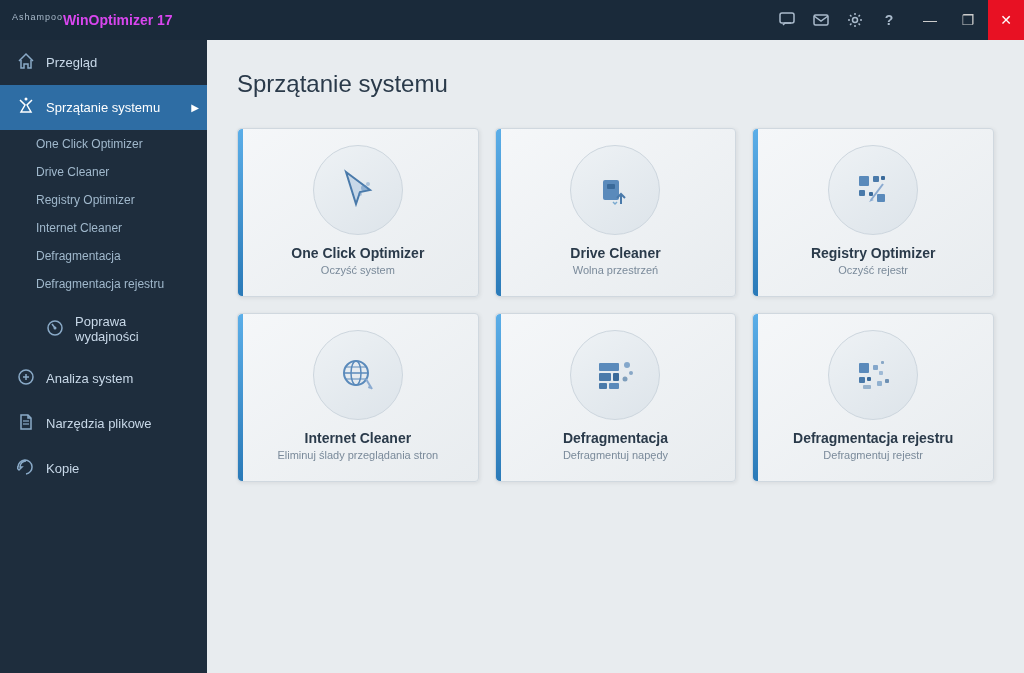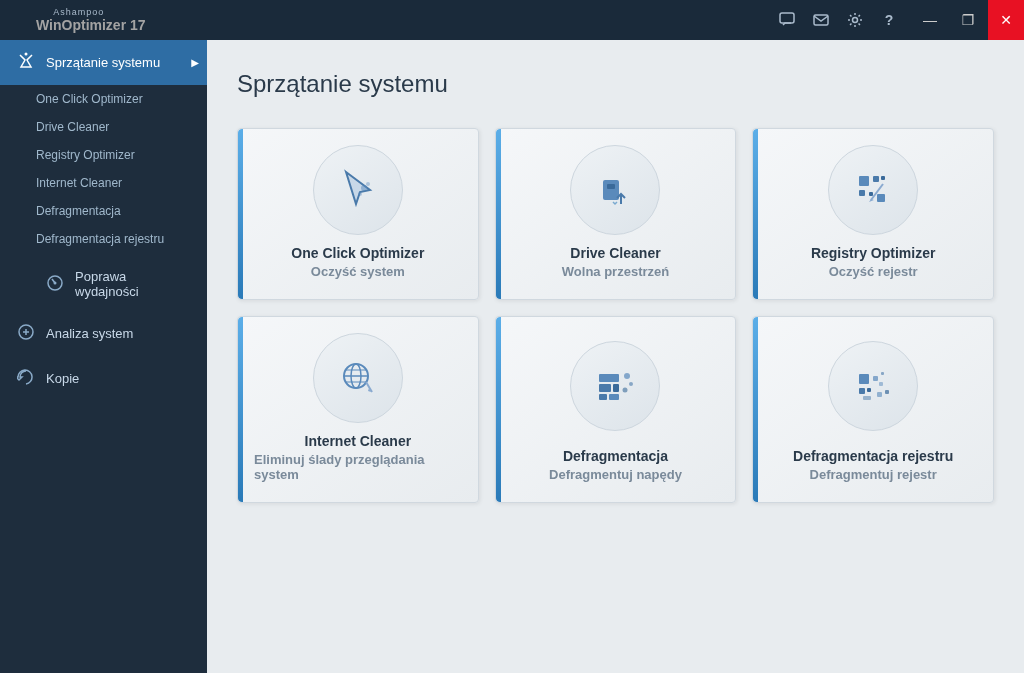--- a/index.html
+++ b/index.html
@@ -10,34 +10,32 @@
       background: #1a2a3a;
       height: 40px;
       display: flex;
       align-items: center;
       justify-content: space-between;
       padding: 0 0 0 12px;
       flex-shrink: 0;
     }
     .titlebar-brand {
       display: flex;
-      flex-direction: column;
       color: white;
       text-align: center;
     }
     .titlebar-brand .ashampoo {
       font-size: 9px;
       color: #aabbcc;
       letter-spacing: 1px;
     }
     .titlebar-brand .winopt {
       font-size: 14px;
       font-weight: bold;
-      color: #a3a3a3;
-      margin-left: 24px;
+      color: #d946ef;
     }
     .titlebar-controls {
       display: flex;
       align-items: center;
       gap: 2px;
       height: 100%;
     }
     .titlebar-controls .ctrl-btn {
       width: 36px;
       height: 40px;
@@ -182,25 +180,24 @@
       border: 1px solid #cdd6de;
     }
     .card-title {
       font-size: 14px;
       font-weight: 600;
       color: #2a3a4a;
       text-align: center;
       margin-top: 10px;
     }
     .card-subtitle {
-      font-size: 13px;
+      font-size: 11px;
       color: #7a8a9a;
-      text-align: left;
+      text-align: right;
       margin-top: 3px;
-      font-weight: bold;
     }
 
     
     .icon-svg {
       width: 48px;
       height: 48px;
     }
   </style>
 </head>
 <body>
@@ -239,20 +236,29 @@
       <div class="ctrl-btn">❐</div>
       <div class="ctrl-btn close-btn">✕</div>
     </div>
   </div>
 </div>
 
 <div class="main-layout">
 
   <div class="sidebar">
 
+    <div class="nav-item">
+      <span class="nav-icon">
+        <svg width="18" height="18" viewBox="0 0 18 18" fill="none">
+            <path d="M2 9L9 2l7 7" stroke="#8aaac8" stroke-width="1.5" fill="none"></path>
+            <path d="M4 8v8h3v-4h4v4h3V8" stroke="#8aaac8" stroke-width="1.5" fill="none"></path>
+          </svg>
+      </span>
+      <span>Przegląd</span>
+    </div>
 
 
 
     <div class="nav-item active">
       <span class="nav-icon">
         <svg width="18" height="18" viewBox="0 0 18 18" fill="none">
             <path d="M3 3l5 5-4 7h10l-4-7 5-5" stroke="white" stroke-width="1.5" fill="none"></path>
             <circle cx="9" cy="2" r="1.5" fill="white"></circle>
           </svg>
       </span>
@@ -294,20 +300,31 @@
     <div class="nav-item">
       <span class="nav-icon">
         <svg width="18" height="18" viewBox="0 0 18 18" fill="none">
             <circle cx="9" cy="9" r="7" stroke="#8aaac8" stroke-width="1.5"></circle>
             <path d="M6 9h6M9 6v6" stroke="#8aaac8" stroke-width="1.5"></path>
           </svg>
       </span>
       <span>Analiza system</span>
     </div>
 
+    <div class="nav-item">
+      <span class="nav-icon">
+        <svg width="18" height="18" viewBox="0 0 18 18" fill="none">
+            <path d="M4 2h7l3 3v11H4z" stroke="#8aaac8" stroke-width="1.5" fill="none"></path>
+            <path d="M11 2v3h3" stroke="#8aaac8" stroke-width="1.5" fill="none"></path>
+            <line x1="6" y1="8" x2="12" y2="8" stroke="#8aaac8" stroke-width="1.2"></line>
+            <line x1="6" y1="11" x2="12" y2="11" stroke="#8aaac8" stroke-width="1.2"></line>
+          </svg>
+      </span>
+      <span>Narzędzia plikowe</span>
+    </div>
 
 
     <div class="nav-item">
       <span class="nav-icon">
         <svg width="18" height="18" viewBox="0 0 18 18" fill="none">
             <path d="M9 3A6 6 0 0 0 3 9h2l-3 3-3-3h2A7 7 0 1 1 9 16" stroke="#8aaac8" stroke-width="1.5" fill="none"></path>
           </svg>
       </span>
       <span>Kopie</span>
     </div>
@@ -379,21 +396,21 @@
               <line x1="10" y1="22" x2="34" y2="22" stroke="#5a8abb" stroke-width="1.5"></line>
               <line x1="12" y1="16" x2="32" y2="16" stroke="#5a8abb" stroke-width="1"></line>
               <line x1="12" y1="28" x2="32" y2="28" stroke="#5a8abb" stroke-width="1"></line>
 
               <line x1="32" y1="28" x2="38" y2="38" stroke="#8aaad0" stroke-width="2"></line>
               <path d="M37 38l-3-1 1-3z" fill="#8aaad0"></path>
             </svg>
           </div>
         </div>
         <div class="card-title">Internet Cleaner</div>
-        <div class="card-subtitle">Eliminuj ślady przeglądania system</div>
+        <div class="card-subtitle">Eliminuj ślady przeglądania stron</div>
       </div>
 
       <div class="card">
         <div class="card-icon-area">
           <div class="card-icon-circle">
             <svg class="icon-svg" viewBox="0 0 48 48" fill="none">
               <rect x="8" y="12" width="20" height="8" rx="1" fill="#5a8abb"></rect>
               <rect x="8" y="22" width="12" height="8" rx="1" fill="#4a7aaa"></rect>
               <rect x="22" y="22" width="6" height="8" rx="1" fill="#3a6a9a"></rect>
               <rect x="8" y="32" width="8" height="6" rx="1" fill="#4a7aaa"></rect>

